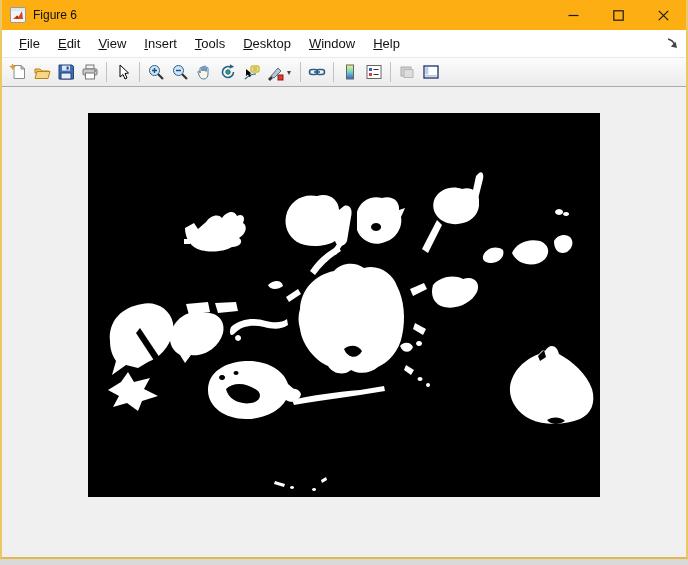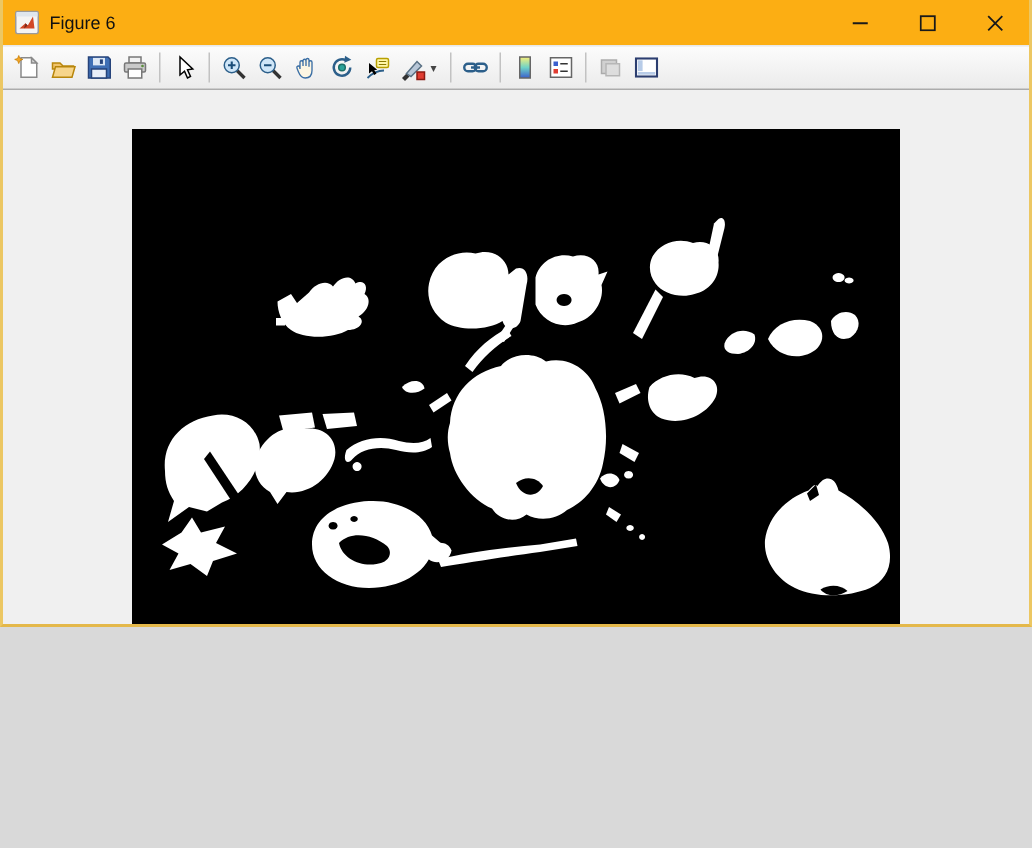--- a/index.html
+++ b/index.html
@@ -1,17 +1,17 @@
 <!DOCTYPE html>
 <html><head>
 <meta charset="utf-8">
 <style>
   html,body{margin:0;padding:0;background:#d9d9d9;}
   .window{
-    width:688px;height:418px;box-sizing:border-box;position:relative;
+    width:688px;height:559px;box-sizing:border-box;position:relative;
     border-left:2px solid #ecc763;border-right:2px solid #ecc763;border-bottom:2px solid #e4b84a;
     background:#f0f0f0;font-family:"Liberation Sans",sans-serif;overflow:hidden;
   }
   
   .titlebar{height:30px;background:#fcae13;display:flex;align-items:center;}
   .app-icon{width:16px;height:16px;margin:0 7px 0 8px;flex:0 0 auto;}
   .title-text{font-size:12px;color:#111;flex:1 1 auto;}
   .win-controls{display:flex;height:100%;}
   .win-btn{width:45px;height:100%;display:flex;align-items:center;justify-content:center;}
   
@@ -57,20 +57,34 @@
         </svg>
       </div>
       <div class="win-btn">
         <svg width="11" height="11" viewBox="0 0 11 11">
           <path d="M0.8,0.8 L10.2,10.2 M10.2,0.8 L0.8,10.2" stroke="#1a1a1a" stroke-width="1.2"></path>
         </svg>
       </div>
     </div>
   </div>
 
+  <div class="menubar">
+    <span class="menu-item">File</span>
+    <span class="menu-item">Edit</span>
+    <span class="menu-item">View</span>
+    <span class="menu-item">Insert</span>
+    <span class="menu-item">Tools</span>
+    <span class="menu-item">Desktop</span>
+    <span class="menu-item">Window</span>
+    <span class="menu-item">Help</span>
+    <svg class="dock-btn" viewBox="0 0 13 13">
+      <path d="M2,2 C6,3 8,5 9.5,9" fill="none" stroke="#444" stroke-width="1.4"></path>
+      <path d="M11,11 L4.8,9.6 L9.6,4.8 Z" fill="#444"></path>
+    </svg>
+  </div>
 
   <div class="toolbar">
 
     <div class="tbtn">
       <svg width="18" height="18" viewBox="0 0 18 18">
         <path d="M5,2.5 h7 l3.5,3.5 v9.5 h-10.5 Z" fill="#ffffff" stroke="#8a8a8a"></path>
         <path d="M12,2.5 l3.5,3.5 h-3.5 Z" fill="#d8d8d8" stroke="#8a8a8a"></path>
         <path d="M3.5,1 L4.3,3 L6.3,3.6 L4.3,4.4 L3.5,6.4 L2.7,4.4 L0.8,3.6 L2.7,3 Z" fill="#f6a623" stroke="#c77d00" stroke-width="0.5"></path>
       </svg>
     </div>

